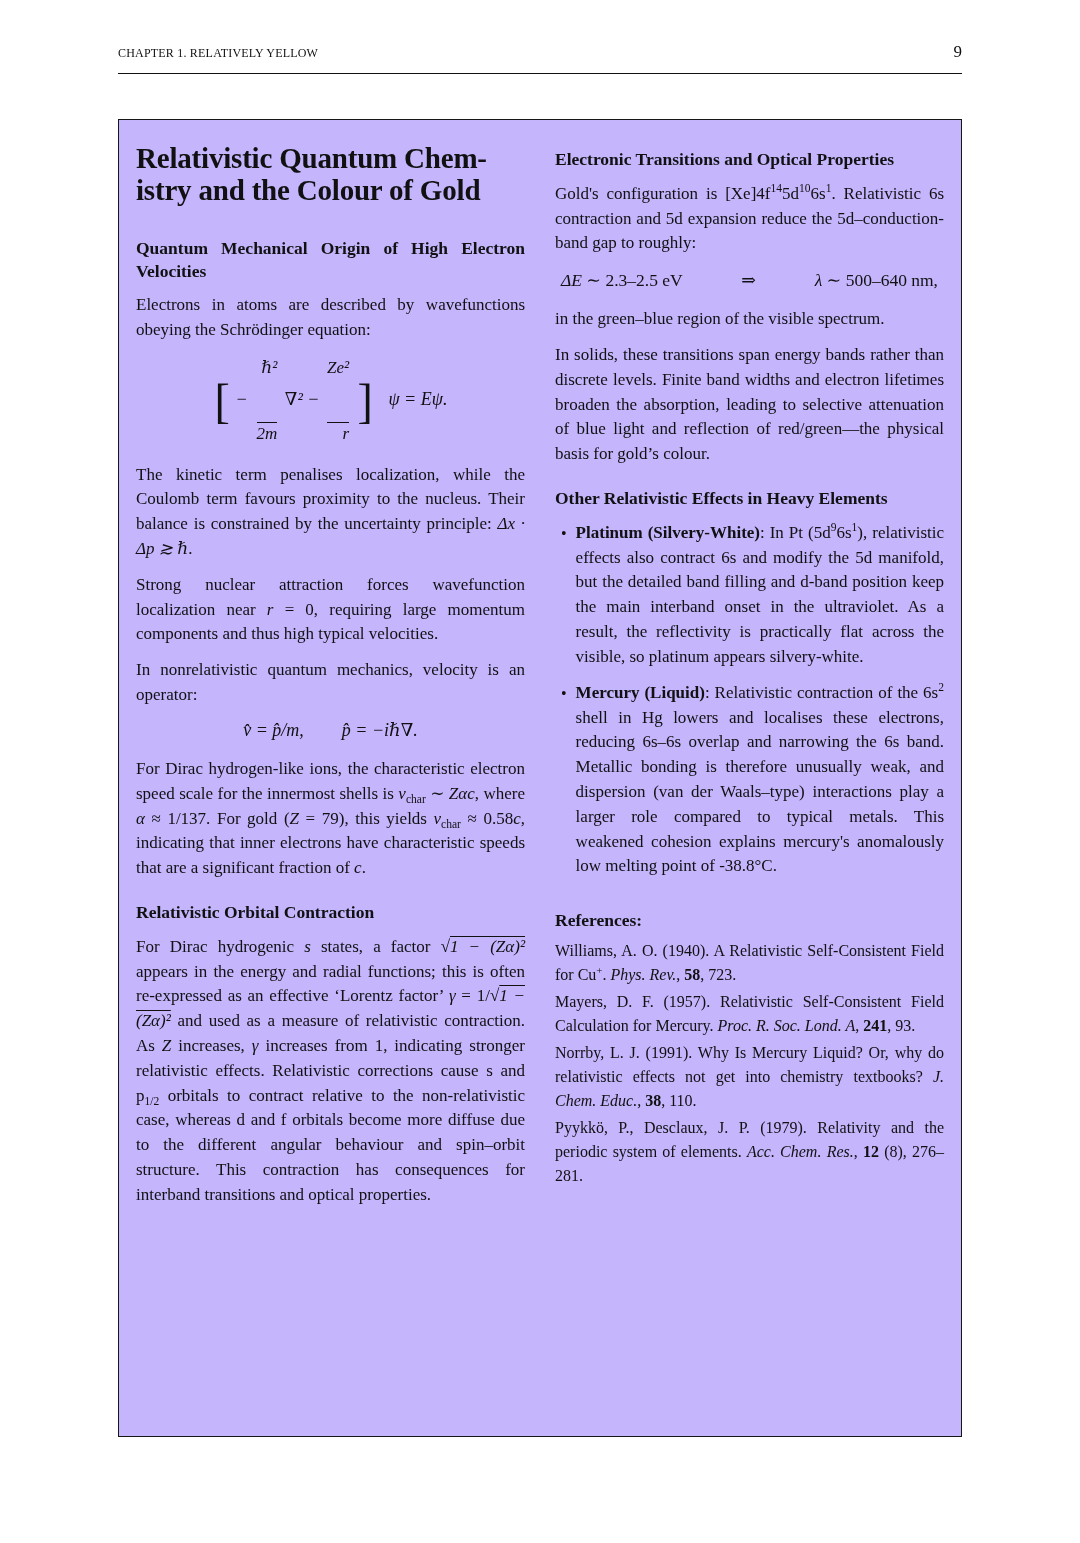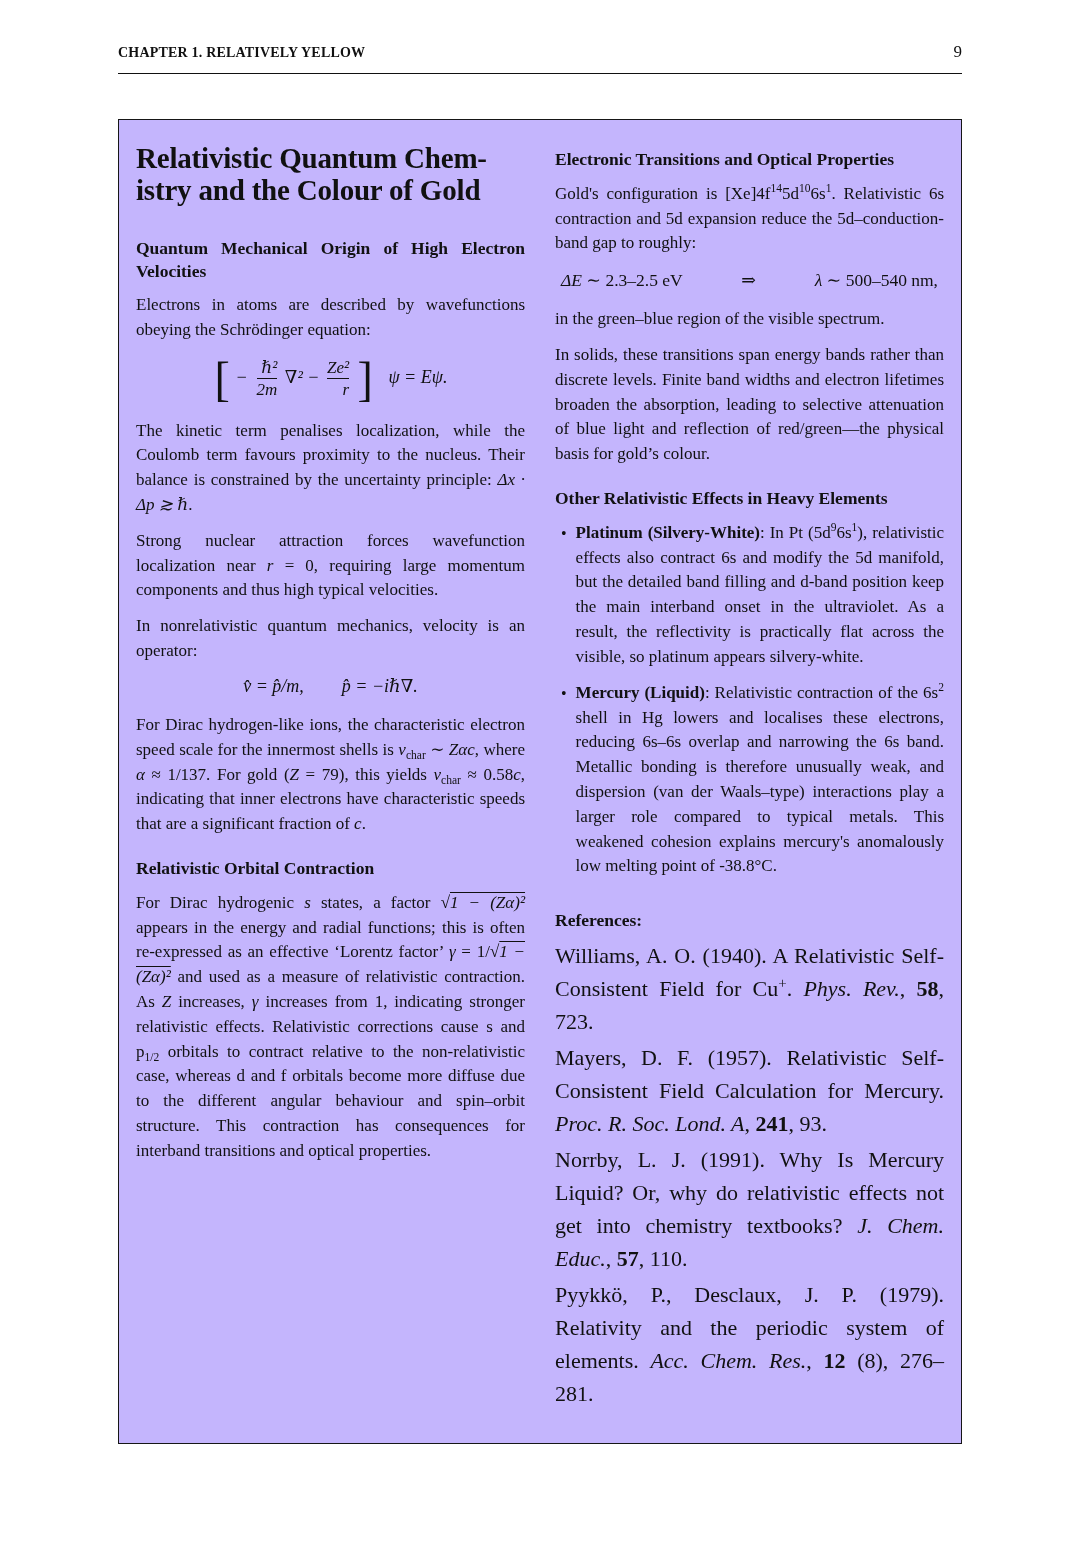--- a/index.html
+++ b/index.html
@@ -8,21 +8,21 @@
     width: 1080px; height: 1543px;
     font-family: "Liberation Serif", "DejaVu Serif", serif;
     color: #111111;
   }
   .page { position: relative; width: 1080px; height: 1543px; padding: 42px 118px 0 118px; overflow: hidden; }
 
   .running-head {
     display: flex; justify-content: space-between; align-items: baseline;
     padding-bottom: 11px; border-bottom: 1.3px solid #111;
   }
-  .running-head .chapter { font-weight: bold; font-size: 14px; letter-spacing: 0.2px; }
+  .running-head .chapter { font-weight: normal; font-size: 12px; letter-spacing: 0.2px; }
   .running-head .pagenum { font-size: 17px; }
 
   .content-box {
     margin-top: 45px;
     border: 1.6px solid #161616;
     padding: 20px 17px 30px 17px;
     display: flex; gap: 30px;
     min-height: 1318px;
     background: #c4b5fd;
   }
@@ -47,41 +47,41 @@
   i { font-style: italic; }
 
   .formula {
     text-align: center; margin: 14px 0 18px 0;
     font-size: 18px; font-style: italic;
   }
   .formula .frac {
     display: inline-flex; flex-direction: column; vertical-align: middle;
     text-align: right; margin: 0 3px; font-size: 17px; line-height: 1.25;
   }
-  .formula .frac .den { border-top: 1.2px solid #111; }
+  .formula .frac .den { border-top: 1.2px solid #111; margin-top: 44px; }
   .formula .bracket {
     display: inline-block; font-size: 46px; font-style: normal; font-weight: 300;
     vertical-align: middle; transform: scaleY(1.05); line-height: 0.9; margin: 0 1px;
   }
   .formula .gap-l { margin-right: 6px; }
   .formula .rhs-tail { margin-left: 10px; }
   .formula.simple { font-size: 18px; margin: 10px 0 16px 0; }
   .formula.simple .part2 { margin-left: 38px; }
 
   .eq-row {
     display: flex; justify-content: space-between; align-items: baseline;
     font-size: 17.5px; margin: 14px 2px 16px 2px; padding: 0 4px;
   }
 
   .bullet-item { display: flex; gap: 9px; margin-bottom: 2px; padding-left: 6px; }
   .bullet-item .bullet { font-size: 16px; line-height: 1.5; flex: 0 0 auto; padding-top: 1px; }
   .bullet-item p.body { margin-bottom: 9px; }
 
   .refs-h { font-size: 17.5px; font-weight: bold; margin: 22px 0 8px 0; }
-  p.ref { font-size: 22px; line-height: 1.5; text-align: justify; margin-bottom: 3px; }
+  p.ref { font-size: 16px; line-height: 1.5; text-align: justify; margin-bottom: 3px; }
 </style>
 </head>
 <body>
 
 <div class="page">
 
   <div class="running-head">
     <span class="chapter">CHAPTER 1. RELATIVELY YELLOW</span>
     <span class="pagenum">9</span>
   </div>
@@ -128,39 +128,39 @@
     </div>
 
     <div class="col">
       <div class="sec-h">Electronic Transitions and Optical Properties</div>
 
       <p class="body"><span>Gold's configuration is [Xe]4f</span><sup>14</sup><span>5d</span><sup>10</sup><span>6s</span><sup>1</sup><span>. Relativistic 6s contraction and 5d expansion reduce the 5d–conduction-band gap to roughly:</span></p>
 
       <div class="eq-row">
         <span><i>ΔE</i><span> ∼ 2.3–2.5 eV</span></span>
         <span>⇒</span>
-        <span><i>λ</i><span> ∼ 500–540 nm,</span></span>
+        <span><i>λ</i><span> ∼ 500–640 nm,</span></span>
       </div>
 
       <p class="body">in the green–blue region of the visible spectrum.</p>
       <p class="body">In solids, these transitions span energy bands rather than discrete levels. Finite band widths and electron lifetimes broaden the absorption, leading to selective attenuation of blue light and reflection of red/green—the physical basis for gold’s colour.</p>
 
       <div class="sec-h">Other Relativistic Effects in Heavy Elements</div>
 
       <div class="bullet-item">
         <span class="bullet">•</span>
         <p class="body"><b>Platinum (Silvery-White)</b><span>: In Pt (5d</span><sup>9</sup><span>6s</span><sup>1</sup><span>), relativistic effects also contract 6s and modify the 5d manifold, but the detailed band filling and d-band position keep the main interband onset in the ultraviolet. As a result, the reflectivity is practically flat across the visible, so platinum appears silvery-white.</span></p>
       </div>
       <div class="bullet-item">
         <span class="bullet">•</span>
         <p class="body"><b>Mercury (Liquid)</b><span>: Relativistic contraction of the 6s</span><sup>2</sup><span> shell in Hg lowers and localises these electrons, reducing 6s–6s overlap and narrowing the 6s band. Metallic bonding is therefore unusually weak, and dispersion (van der Waals–type) interactions play a larger role compared to typical metals. This weakened cohesion explains mercury's anomalously low melting point of -38.8°C.</span></p>
       </div>
 
       <div class="refs-h">References:</div>
 
       <p class="ref"><span>Williams, A. O. (1940). A Relativistic Self-Consistent Field for Cu</span><sup>+</sup><span>. </span><i>Phys. Rev.</i><span>, </span><b>58</b><span>, 723.</span></p>
       <p class="ref"><span>Mayers, D. F. (1957). Relativistic Self-Consistent Field Calculation for Mercury. </span><i>Proc. R. Soc. Lond. A</i><span>, </span><b>241</b><span>, 93.</span></p>
-      <p class="ref"><span>Norrby, L. J. (1991). Why Is Mercury Liquid? Or, why do relativistic effects not get into chemistry textbooks? </span><i>J. Chem. Educ.</i><span>, </span><b>57</b><span>, 110.</span></p>
+      <p class="ref"><span>Norrby, L. J. (1991). Why Is Mercury Liquid? Or, why do relativistic effects not get into chemistry textbooks? </span><i>J. Chem. Educ.</i><span>, </span><b>38</b><span>, 110.</span></p>
       <p class="ref"><span>Pyykkö, P., Desclaux, J. P. (1979). Relativity and the periodic system of elements. </span><i>Acc. Chem. Res.</i><span>, </span><b>12</b><span> (8), 276–281.</span></p>
     </div>
 
   </div>
 </div>
 
 </body></html>

